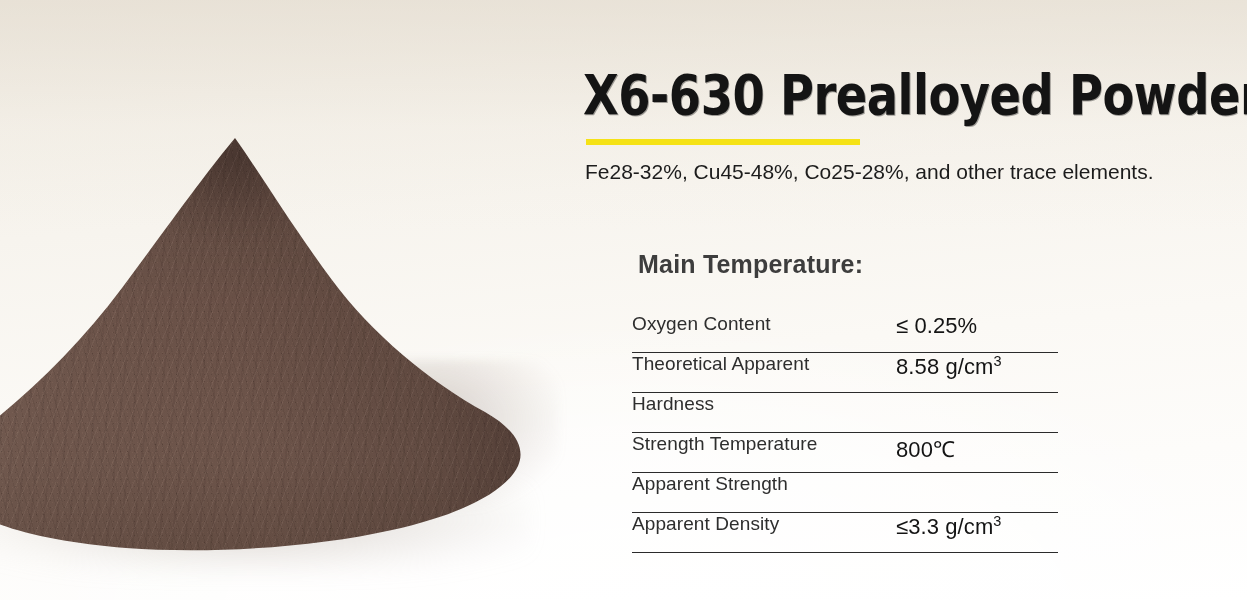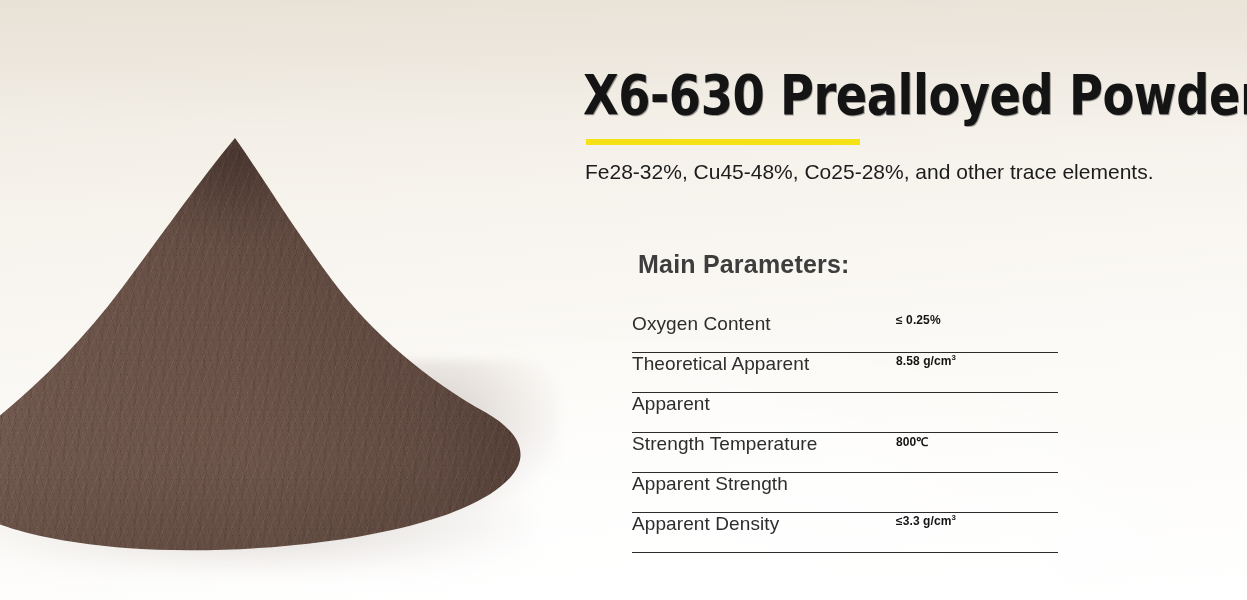--- a/index.html
+++ b/index.html
@@ -169,22 +169,22 @@
     border-bottom:1.5px solid #2b2b2b;
   }
   .param-label {
     flex:0 0 262px;
     font-size:19px;
     color:#2e2e2e;
     letter-spacing:0.1px;
   }
   .param-value {
     flex:1 1 auto;
-    font-size:12px;
-    font-weight:bold;
+    font-size:22px;
+    font-weight:normal;
     color:#141414;
     letter-spacing:0.1px;
     padding-left:2px;
   }
   .param-value sup { font-size:0.66em; vertical-align:super; }
 </style>
 </head>
 <body>
 
 <div id="banner">
@@ -200,36 +200,36 @@
     </div>
     <div class="pile-scatter"></div>
   </div>
 
   <div id="headline">X6-630  Prealloyed Powder</div>
 
   <div id="headline-rule" style="background: rgb(245, 226, 22);"></div>
 
   <div id="subtitle">Fe28-32%, Cu45-48%, Co25-28%, and other trace elements.</div>
 
-  <div id="params-heading">Main Parameters:</div>
+  <div id="params-heading">Main Temperature:</div>
 
   <div id="params-table">
 
     <div class="param-row">
       <div class="param-label">Oxygen Content</div>
       <div class="param-value">≤ 0.25%</div>
     </div>
 
     <div class="param-row">
       <div class="param-label">Theoretical Apparent</div>
       <div class="param-value">8.58 g/cm<sup>3</sup></div>
     </div>
 
     <div class="param-row">
-      <div class="param-label">Apparent</div>
+      <div class="param-label">Hardness</div>
     </div>
 
     <div class="param-row">
       <div class="param-label">Strength Temperature</div>
       <div class="param-value">800℃</div>
     </div>
 
     <div class="param-row">
       <div class="param-label">Apparent Strength</div>
     </div>

